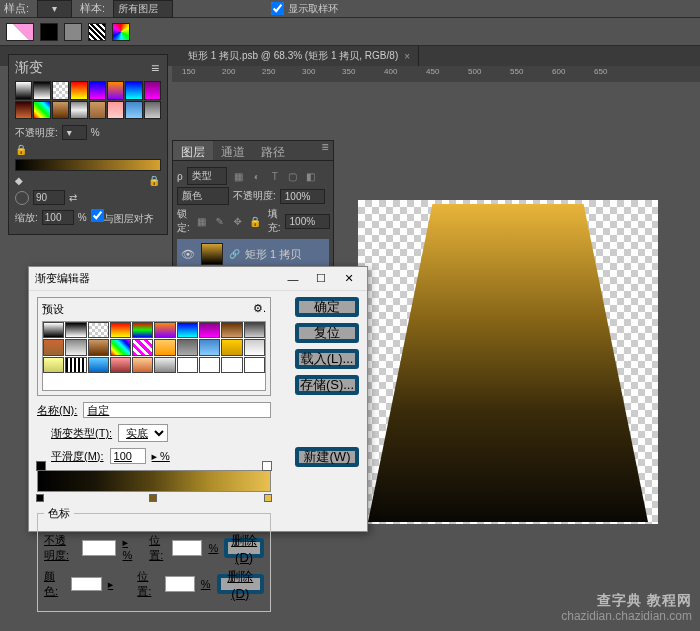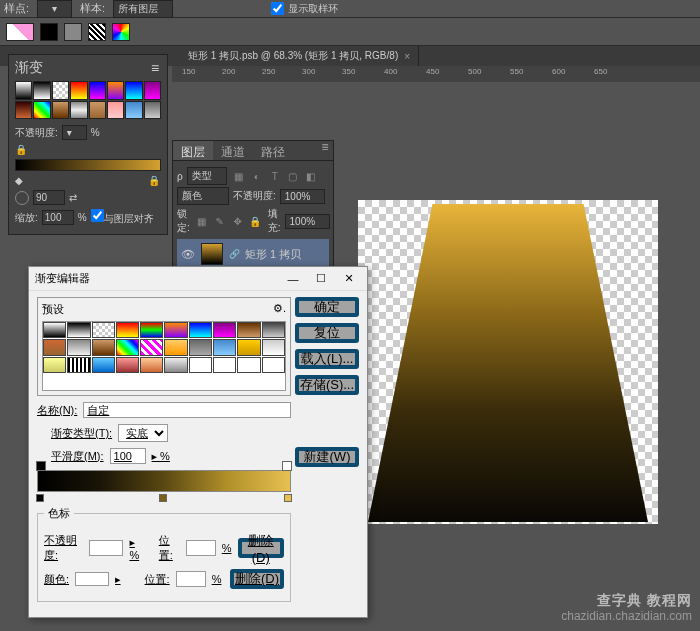--- a/index.html
+++ b/index.html
@@ -39,25 +39,25 @@
 .thumb { width: 22px; height: 22px; border: 1px solid #222; background: linear-gradient(180deg,#d4a030,#000); position: relative; }
 .thumb::after { content:""; position:absolute; inset:0; background: repeating-conic-gradient(#ccc 0 25%, #fff 0 50%) 0 0/6px 6px; z-index:-1; }
 .link-ic { width: 10px; color: #ccc; font-size: 9px; }
 .icon-row { display: flex; gap: 6px; font-size: 10px; color: #888; padding: 2px; }
 .icon-row span { width: 12px; text-align: center; }
 
 .canvas-area { position: absolute; left: 358px; top: 200px; width: 300px; height: 324px; }
 .checker { position: absolute; inset: 0; background: repeating-conic-gradient(#ccc 0 25%, #fff 0 50%) 0 0/14px 14px; }
 .trapezoid { position: absolute; left: 10px; top: 4px; width: 280px; height: 318px; background: linear-gradient(180deg, #e8b43a 0%, #8a6818 35%, #3a2c0a 65%, #0a0805 100%); clip-path: polygon(23% 0, 77% 0, 100% 100%, 0 100%); }
 
-.dialog { position: absolute; left: 28px; top: 266px; width: 340px; height: 352px; background: #f0f0f0; border: 1px solid #888; box-shadow: 2px 2px 8px rgba(0,0,0,.4); color: #000; }
+.dialog { position: absolute; left: 28px; top: 266px; width: 340px; height: 266px; background: #f0f0f0; border: 1px solid #888; box-shadow: 2px 2px 8px rgba(0,0,0,.4); color: #000; }
 .dlg-title { height: 24px; display: flex; align-items: center; justify-content: space-between; padding: 0 6px; font-size: 11px; border-bottom: 1px solid #ddd; }
 .dlg-title .btns { display: flex; gap: 4px; }
 .dlg-title .btns span { width: 24px; height: 18px; display: flex; align-items: center; justify-content: center; font-size: 11px; }
-.dlg-body { padding: 6px 8px; display: flex; gap: 4px; justify-content: flex-end; }
+.dlg-body { padding: 6px 8px; display: flex; gap: 24px; justify-content: flex-end; }
 .dlg-left { flex: 1; }
 .dlg-right { width: 64px; display: flex; flex-direction: column; gap: 6px; }
 .dlg-btn { height: 20px; border: 4px solid #0c4a6e; background: #a3a3a3; font-size: 13px; border-radius: 3px; display: flex; align-items: center; justify-content: center; }
 .preset-box { border: 1px solid #999; padding: 4px; }
 .preset-hdr { display: flex; justify-content: space-between; font-size: 11px; margin-bottom: 4px; }
 .preset-grid-wrap { border: 1px solid #999; height: 70px; overflow-y: scroll; background: #fff; }
 .dlg-row { display: flex; align-items: center; gap: 6px; font-size: 11px; margin: 6px 0; text-decoration: underline; }
 .dlg-input { border: 1px solid #999; font-size: 11px; padding: 1px 3px; background: #fff; }
 .grad-edit { height: 22px; border: 1px solid #888; background: linear-gradient(90deg, #000 0%, #1a1507 25%, #5a4812 50%, #b08f2a 75%, #e8c050 100%); position: relative; margin: 4px 0 14px 0; }
 .grad-edit::before, .grad-edit::after { content:""; position:absolute; width:8px; height:8px; background:#000; border:1px solid #666; }

